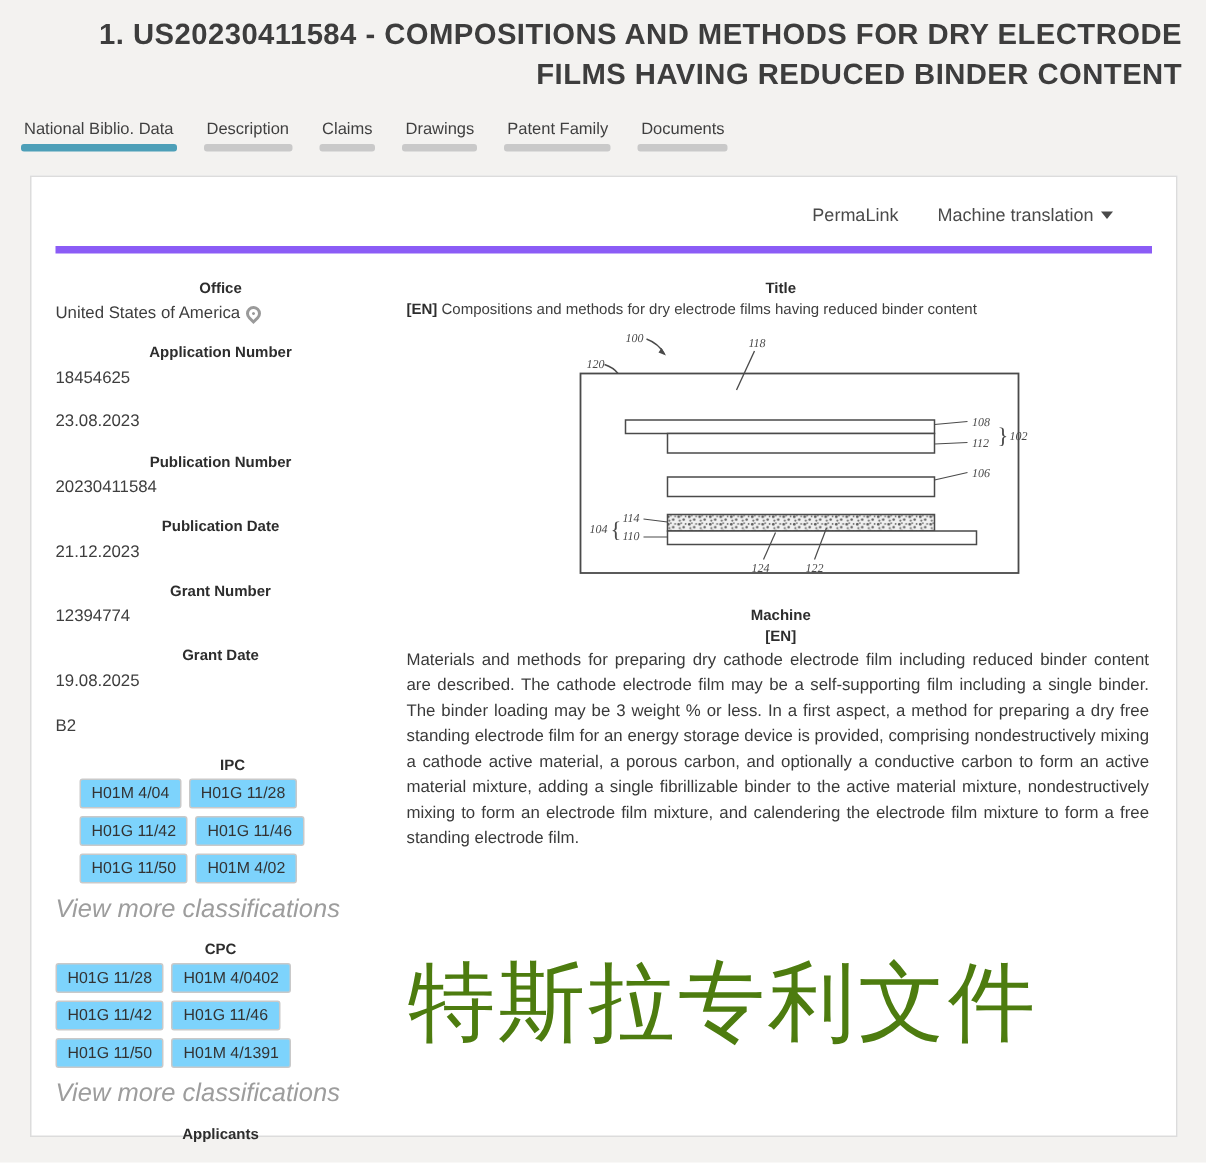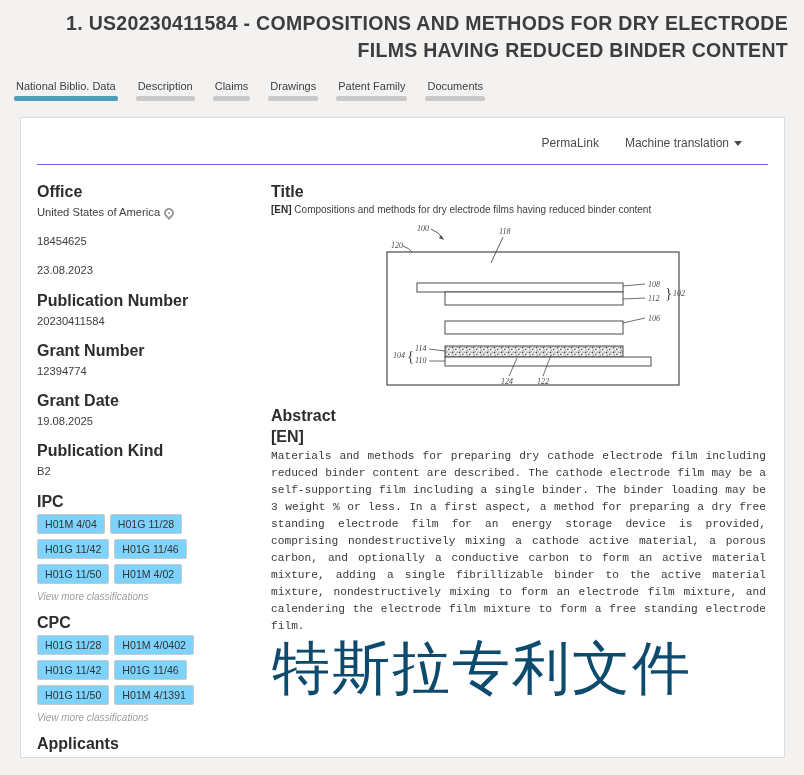--- a/index.html
+++ b/index.html
@@ -49,21 +49,21 @@
     top:117px; bottom:17px;
     background:#ffffff;
     border:1px solid #dcdcdc;
   }
   .card-actions {
     display:flex;
     justify-content:flex-end;
     align-items:center;
     gap:26px;
     padding:18px 26px 14px 16px;
-    border-bottom:1px solid #8b5cf6;
+    border-bottom:5px solid #8b5cf6;
     margin:0 16px;
   }
   .action-link {
     font-size:12px;
     color:#4a4a4a;
     cursor:pointer;
     white-space:nowrap;
   }
   .caret {
     display:inline-block;
@@ -76,24 +76,25 @@
   }
   
   .content {
     display:flex;
     padding:18px 14px 0 16px;
   }
   .col-left { width:220px; flex:none; }
   .col-right { flex:1; margin-left:14px; min-width:0; }
   .field { margin-bottom:13px; }
   .field-label {
-    font-size:16px;
+    font-size:10px;
     font-weight:700;
     color:#2d2d2d;
     margin-bottom:3px;
+    text-align:center;
   }
   .field-value {
     font-size:11.2px;
     color:#3e3e3e;
     line-height:1.45;
   }
   .pin-icon {
     display:inline-block;
     width:10px; height:10px;
     border:2px solid #9a9a9a;
@@ -117,56 +118,55 @@
     color:#333;
     border:1px solid #c9c9c9;
     border-radius:2px;
     background:#7dd3fc;
     padding:3px 7px;
     margin:0 5px 5px 0;
     white-space:nowrap;
     cursor:pointer;
   }
   .view-more {
-    font-size:10px;
+    font-size:17px;
     font-style:italic;
     color:#9d9d9d;
     margin:1px 0 12px 0;
     cursor:pointer;
   }
   
   .title-value { font-size:10px; color:#3e3e3e; }
   .lang-tag { font-weight:700; color:#2d2d2d; }
   .figure-wrap { margin:6px 0 10px 96px; }
   .abstract-text {
     font-size:11.2px;
     line-height:1.52;
     color:#3a3a3a;
     text-align:justify;
     padding-right:4px;
     margin-top:2px;
-    font-family:Liberation Mono, monospace;
   }
   .related { margin-top:20px; }
   .related-links { margin-top:4px; line-height:1.8; }
   .doc-link {
     font-size:11px;
     color:#2f2f2f;
     text-decoration:underline;
     margin-right:12px;
     white-space:nowrap;
     cursor:pointer;
   }
   
   .watermark {
     position:absolute;
     left:272px; top:630px;
     font-size:58px;
     font-weight:500;
-    color:#0c4a6e;
+    color:#4d7c0f;
     letter-spacing:2px;
     white-space:nowrap;
     z-index:5;
   }
   
   .figref {
     font-family:"Liberation Serif", serif;
     font-style:italic;
     font-size:8px;
     fill:#4a4a4a;
@@ -219,49 +219,53 @@
   <div class="content">
 
     <div class="col-left">
 
       <div class="field">
         <div class="field-label">Office</div>
         <div class="field-value"><span>United States of America</span><span class="pin-icon"></span></div>
       </div>
 
       <div class="field">
+        <div class="field-label">Application Number</div>
         <div class="field-value">18454625</div>
       </div>
 
       <div class="field">
         <div class="field-value">23.08.2023</div>
       </div>
 
       <div class="field">
         <div class="field-label">Publication Number</div>
         <div class="field-value">20230411584</div>
       </div>
 
+      <div class="field">
+        <div class="field-label">Publication Date</div>
+        <div class="field-value">21.12.2023</div>
+      </div>
 
       <div class="field">
         <div class="field-label">Grant Number</div>
         <div class="field-value">12394774</div>
       </div>
 
       <div class="field">
         <div class="field-label">Grant Date</div>
         <div class="field-value">19.08.2025</div>
       </div>
 
       <div class="field">
-        <div class="field-label">Publication Kind</div>
         <div class="field-value">B2</div>
       </div>
 
-      <div class="field" style="margin-bottom:2px;">
+      <div class="field" style="margin-bottom:2px;margin-left:16px;">
         <div class="field-label">IPC</div>
         <div class="chips">
           <span class="chip">H01M 4/04</span>
           <span class="chip">H01G 11/28</span>
           <span class="chip">H01G 11/42</span>
           <span class="chip">H01G 11/46</span>
           <span class="chip">H01G 11/50</span>
           <span class="chip">H01M 4/02</span>
         </div>
       </div>
@@ -341,21 +345,21 @@
           <line x1="62" y1="140" x2="78" y2="140" stroke="#4a4a4a" stroke-width="0.8"></line>
 
           <line x1="142" y1="155" x2="150" y2="137" stroke="#4a4a4a" stroke-width="0.8"></line>
           <text class="figref" x="134" y="163">124</text>
           <line x1="176" y1="155" x2="184" y2="134" stroke="#4a4a4a" stroke-width="0.8"></line>
           <text class="figref" x="170" y="163">122</text>
         </svg>
       </div>
 
       <div>
-        <div class="field-label">Abstract</div>
+        <div class="field-label">Machine</div>
         <div class="field-label" style="margin-bottom:0;">[EN]</div>
         <div class="abstract-text">Materials and methods for preparing dry cathode electrode film including reduced binder content are described. The cathode electrode film may be a self-supporting film including a single binder. The binder loading may be 3 weight % or less. In a first aspect, a method for preparing a dry free standing electrode film for an energy storage device is provided, comprising nondestructively mixing a cathode active material, a porous carbon, and optionally a conductive carbon to form an active material mixture, adding a single fibrillizable binder to the active material mixture, nondestructively mixing to form an electrode film mixture, and calendering the electrode film mixture to form a free standing electrode film.</div>
       </div>
 
       <div class="related">
       </div>
 
     </div>
   </div>
 </div>

